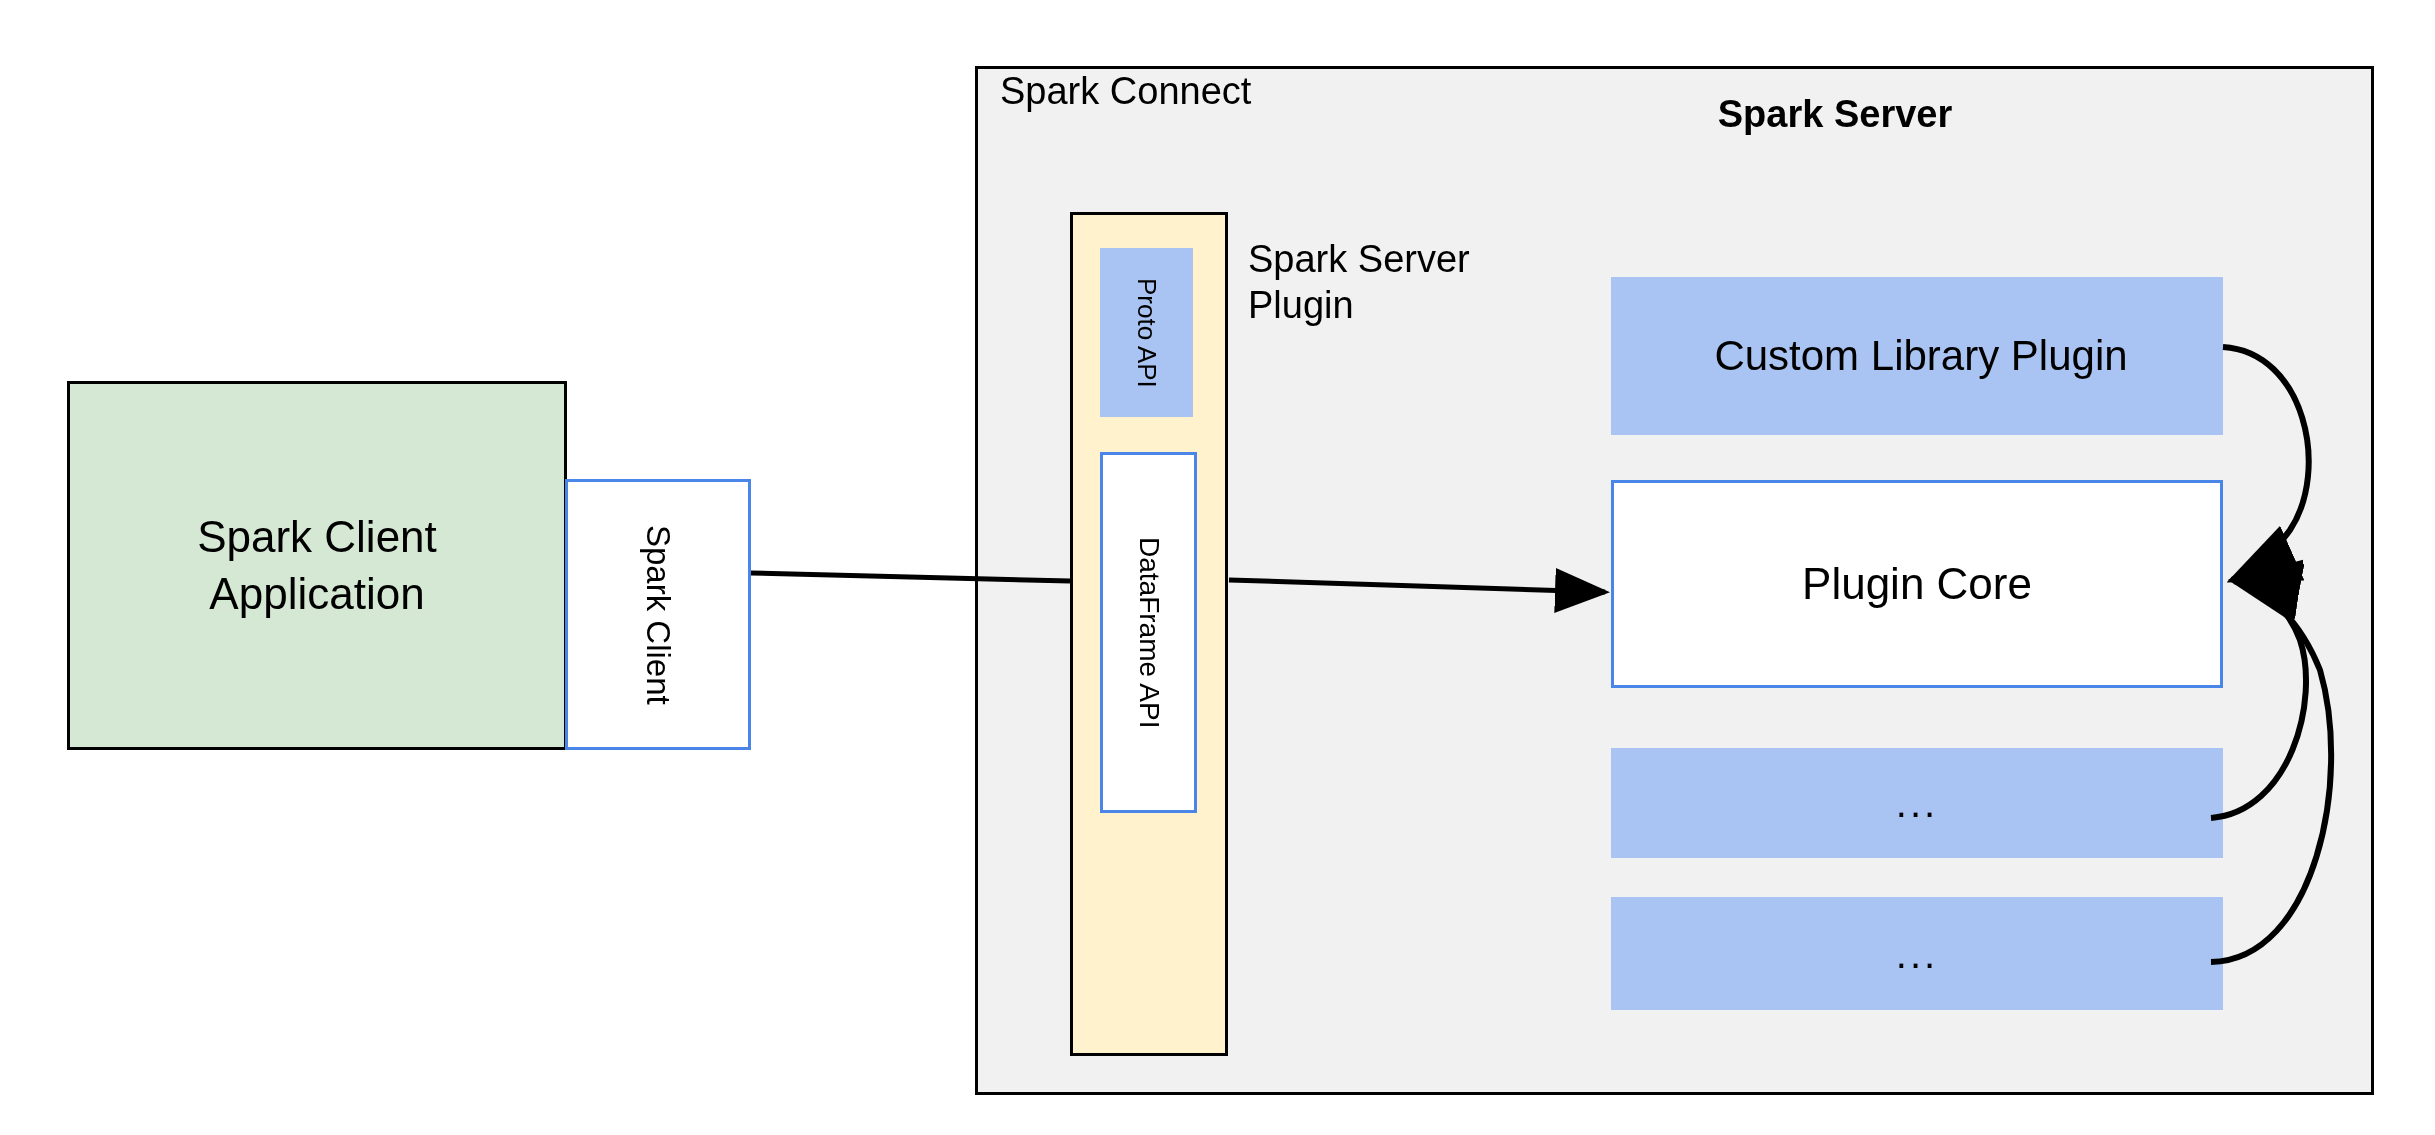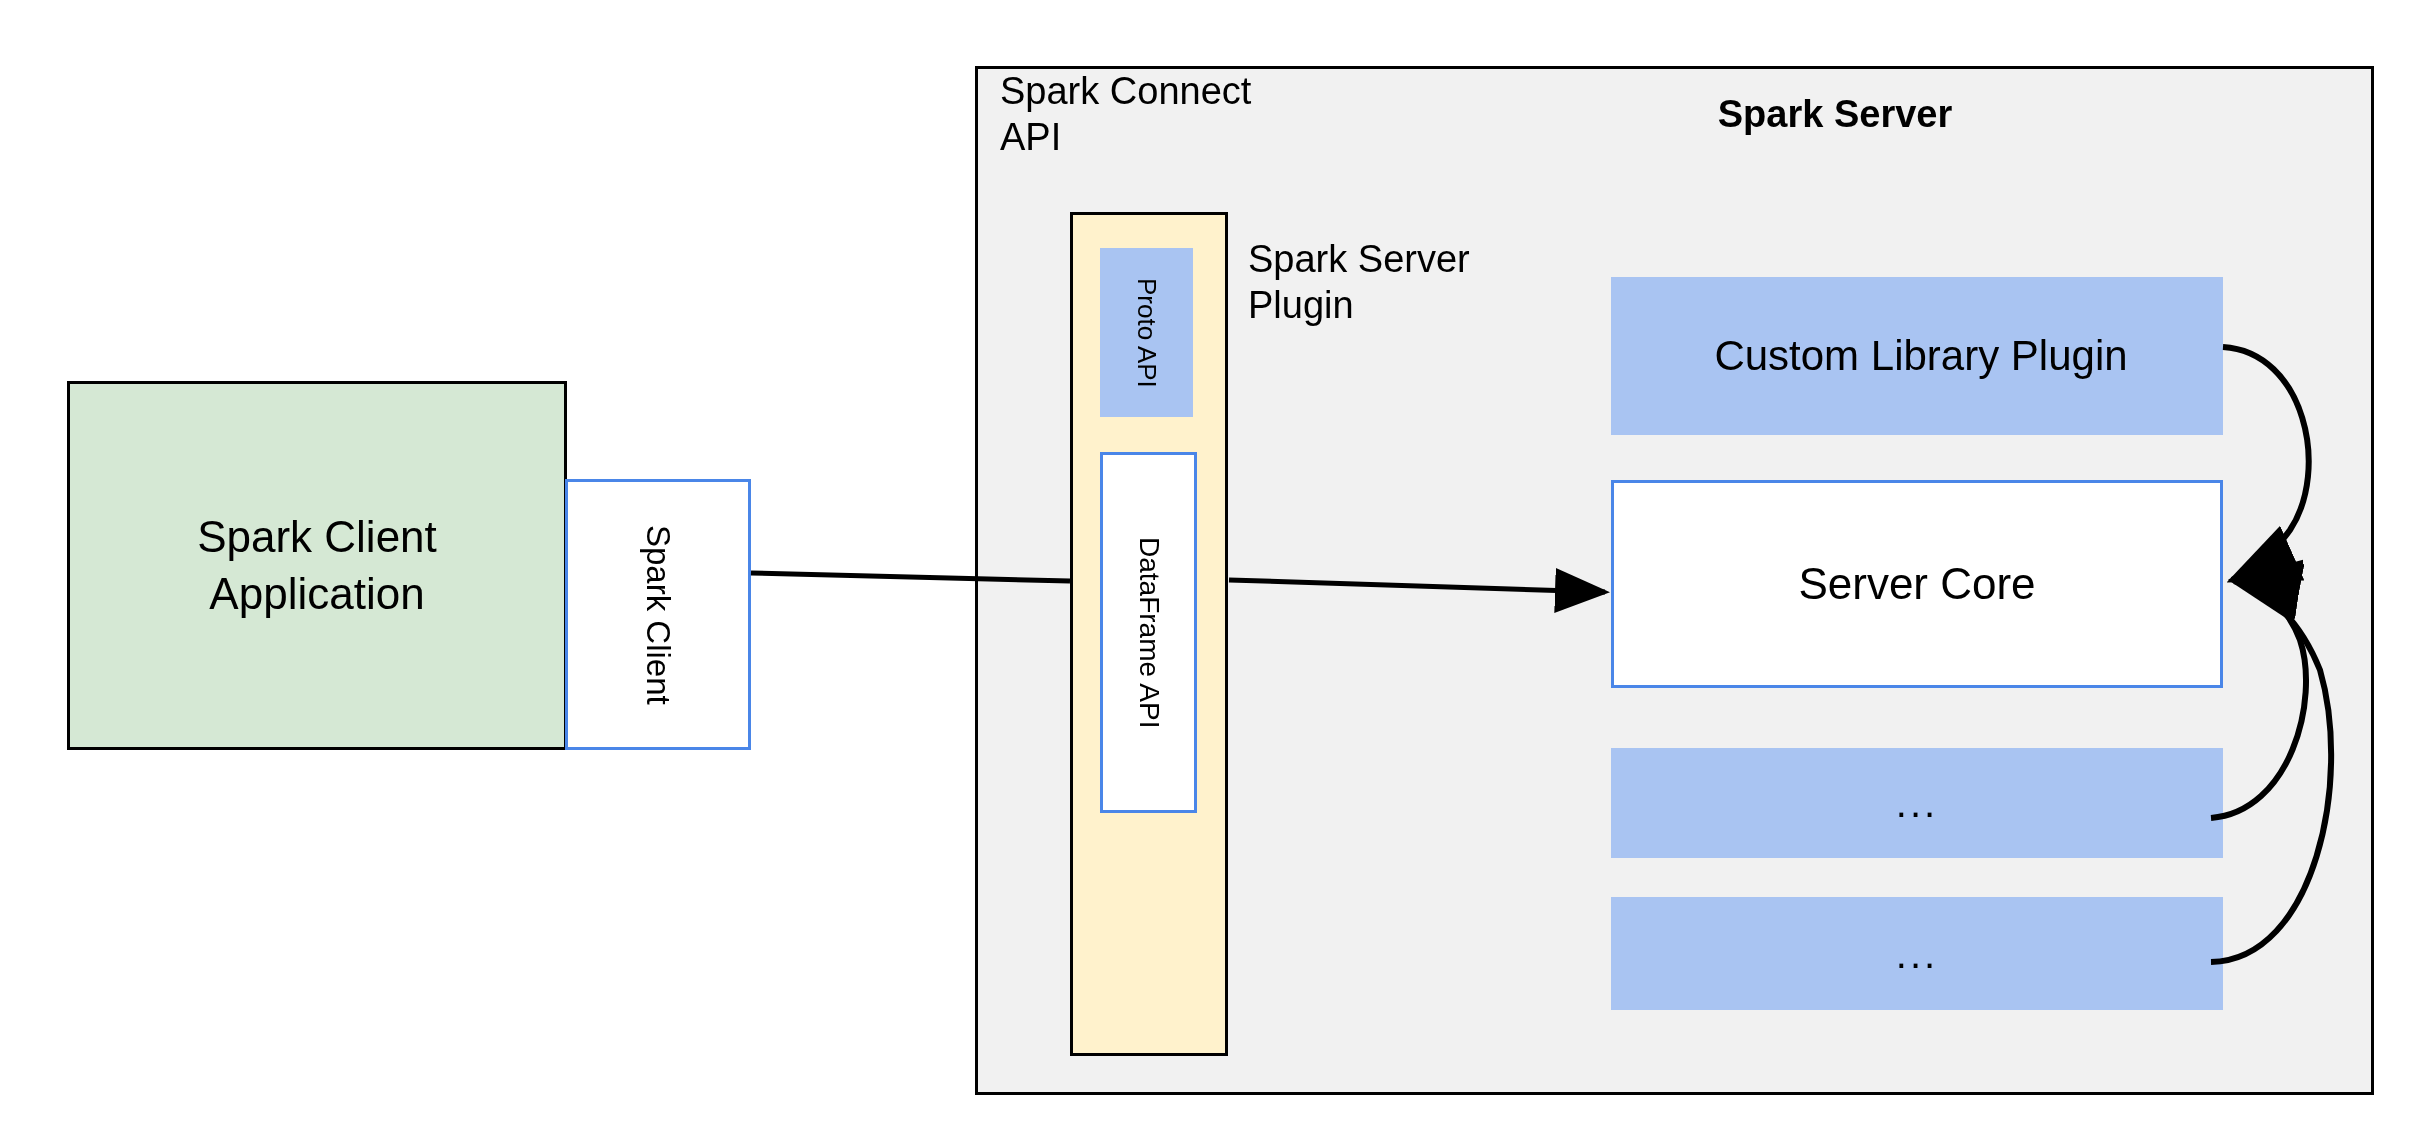--- a/index.html
+++ b/index.html
@@ -185,21 +185,20 @@
 </style>
 </head>
 <body>
 
 <div id="canvas">
 
   <div class="box" id="server-panel"></div>
 
   <div id="connect-api-title">
     <div>Spark Connect</div>
-    <div>API</div>
   </div>
 
   <div id="server-panel-title">Spark Server</div>
 
   <div id="server-library-label">
     <div>Spark Server</div>
     <div>Plugin</div>
   </div>
 
   <div class="box" id="client-app">
@@ -222,21 +221,21 @@
 
   <div class="box" id="dataframe-api">
     <span class="vtext">DataFrame API</span>
   </div>
 
   <div class="box server-block" id="custom-library-plugin">
     <span>Custom Library Plugin</span>
   </div>
 
   <div class="box" id="spark-core">
-    <span>Server Core</span>
+    <span>Plugin Core</span>
   </div>
 
   <div class="box server-block" id="ellipsis-block-1">
     <span class="ellipsis-text">...</span>
   </div>
 
   <div class="box server-block" id="ellipsis-block-2">
     <span class="ellipsis-text">...</span>
   </div>
 

